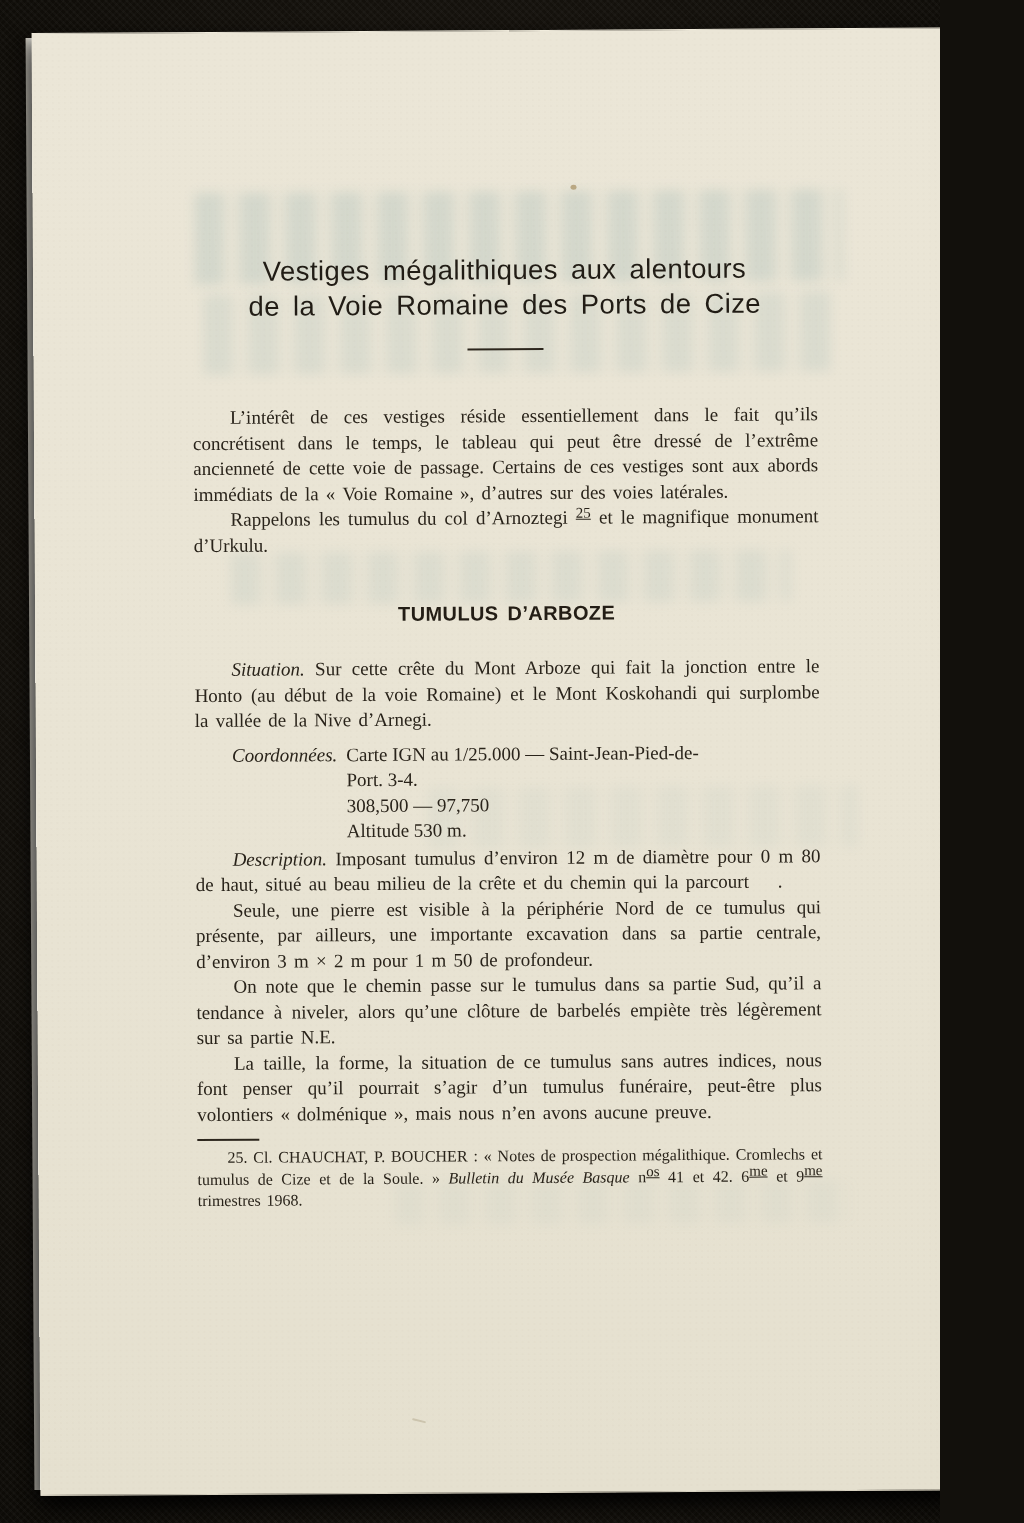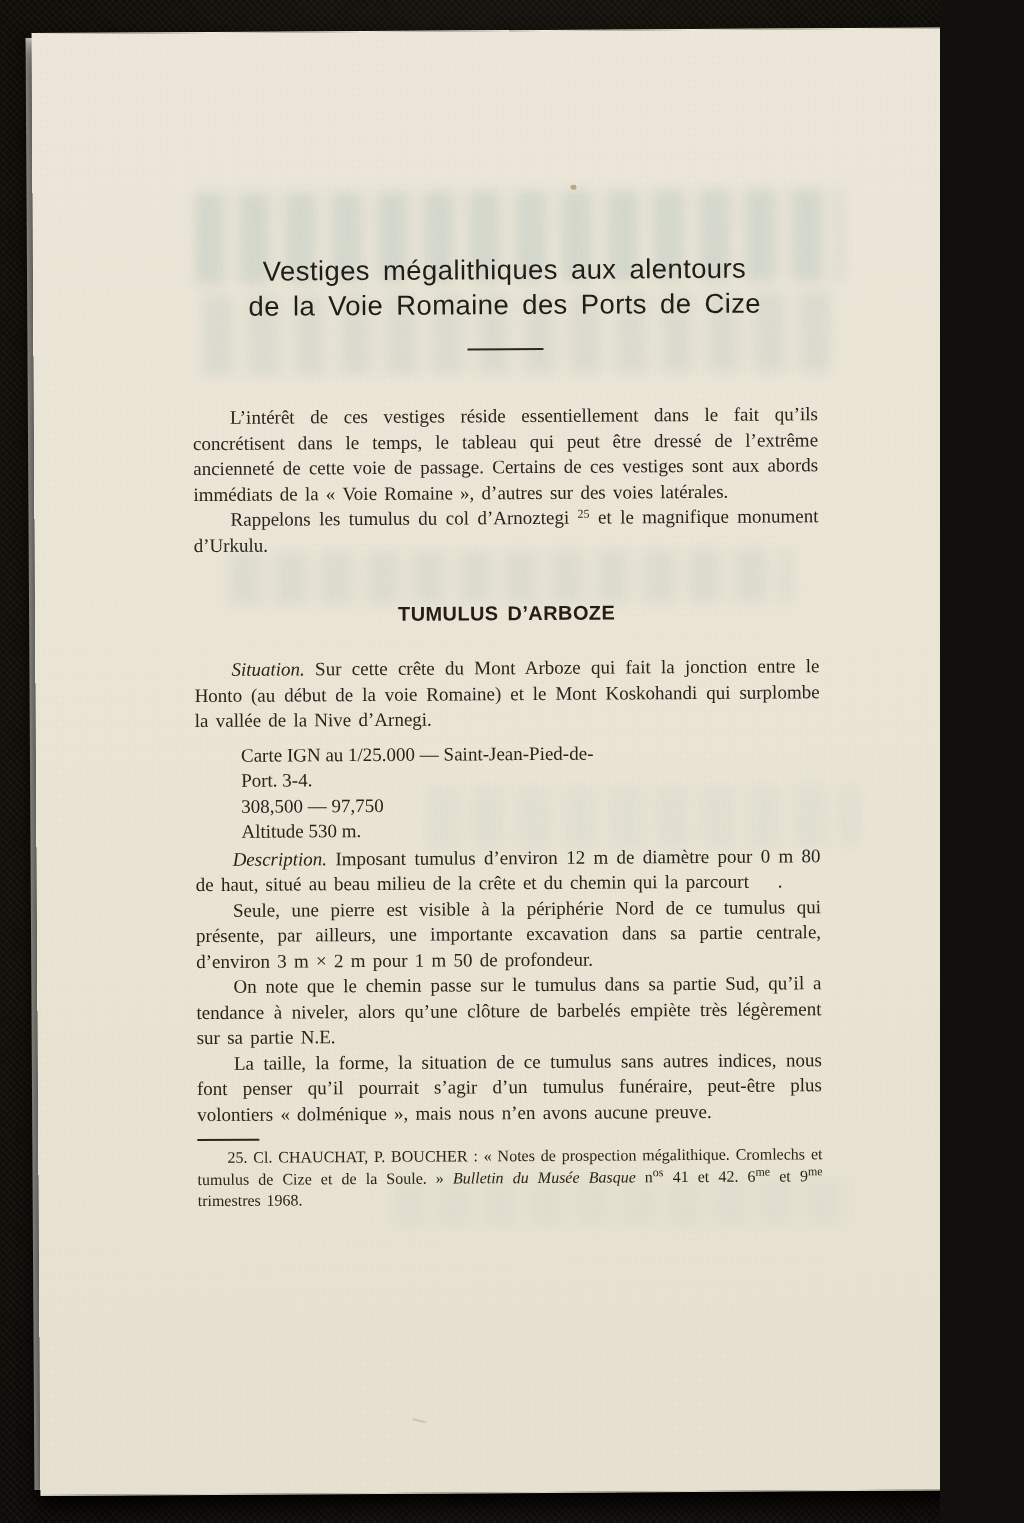--- a/index.html
+++ b/index.html
@@ -43,21 +43,21 @@
   .speck2{position:absolute;left:372px;top:1388px;width:14px;height:2px;border-radius:2px;
     background:#c6bda5;opacity:0.8;transform:rotate(14deg);}
 
   .text-block{position:absolute;left:159px;top:0;width:625px;padding-top:221px;
     color:#29231a;font-family:"Liberation Serif", serif;font-size:19px;line-height:25.5px;}
   .title{margin:0;font-family:"Liberation Sans", sans-serif;font-size:27.5px;line-height:35px;
     font-weight:500;text-align:center;color:#211c15;letter-spacing:0.4px;word-spacing:5px;}
   .title-rule{width:76px;height:2px;background:#2c261d;margin:26px auto 53px;}
   p{margin:0;text-align:justify;text-indent:37px;word-spacing:0.13em;}
   .lead-italic{font-style:italic;}
-  sup{font-size:12px;vertical-align:6px;line-height:0;letter-spacing:0;}
+  sup{font-size:15px;vertical-align:6px;line-height:0;letter-spacing:0;text-decoration:underline;}
   .section-heading{margin:44px 0 0;font-family:"Liberation Sans", sans-serif;font-size:20px;
     line-height:26px;font-weight:700;text-align:center;letter-spacing:0.4px;word-spacing:3px;color:#231d15;}
   .situation{margin-top:29px;}
   .coords{margin-top:9px;padding-left:37px;display:flex;}
   .coords .lead{font-style:italic;white-space:nowrap;flex:none;}
   .coords .lines{margin-left:9px;}
   .coords .lines div{white-space:nowrap;}
   .description{margin-top:2px;}
   .footnote-rule{width:62px;height:2px;background:#2c261d;margin:12px 0 6px;}
   .footnote{font-size:16px;line-height:21.5px;text-indent:30px;word-spacing:0.1em;}
@@ -91,20 +91,21 @@
 
       <p>L’intérêt de ces vestiges réside essentiellement dans le fait qu’ils concrétisent dans le temps, le tableau qui peut être dressé de l’extrême ancienneté de cette voie de passage. Certains de ces vestiges sont aux abords immédiats de la «&nbsp;Voie Romaine&nbsp;», d’autres sur des voies latérales.</p>
 
       <p><span>Rappelons les tumulus du col d’Arnoztegi </span><sup>25</sup><span> et le magnifique monument d’Urkulu.</span></p>
 
       <h2 class="section-heading">TUMULUS D’ARBOZE</h2>
 
       <p class="situation"><span class="lead-italic">Situation.</span><span> Sur cette crête du Mont Arboze qui fait la jonction entre le Honto (au début de la voie Romaine) et le Mont Koskohandi qui surplombe la vallée de la Nive d’Arnegi.</span></p>
 
       <div class="coords">
+        <span class="lead">Coordonnées.</span>
         <div class="lines">
           <div>Carte IGN au 1/25.000 — Saint-Jean-Pied-de-</div>
           <div>Port. 3-4.</div>
           <div>308,500 — 97,750</div>
           <div>Altitude 530 m.</div>
         </div>
       </div>
 
       <p class="description"><span class="lead-italic">Description.</span><span> Imposant tumulus d’environ 12 m de diamètre pour 0 m 80 de haut, situé au beau milieu de la crête et du chemin qui la parcourt&nbsp;&nbsp;&nbsp;&nbsp;.</span></p>
 

